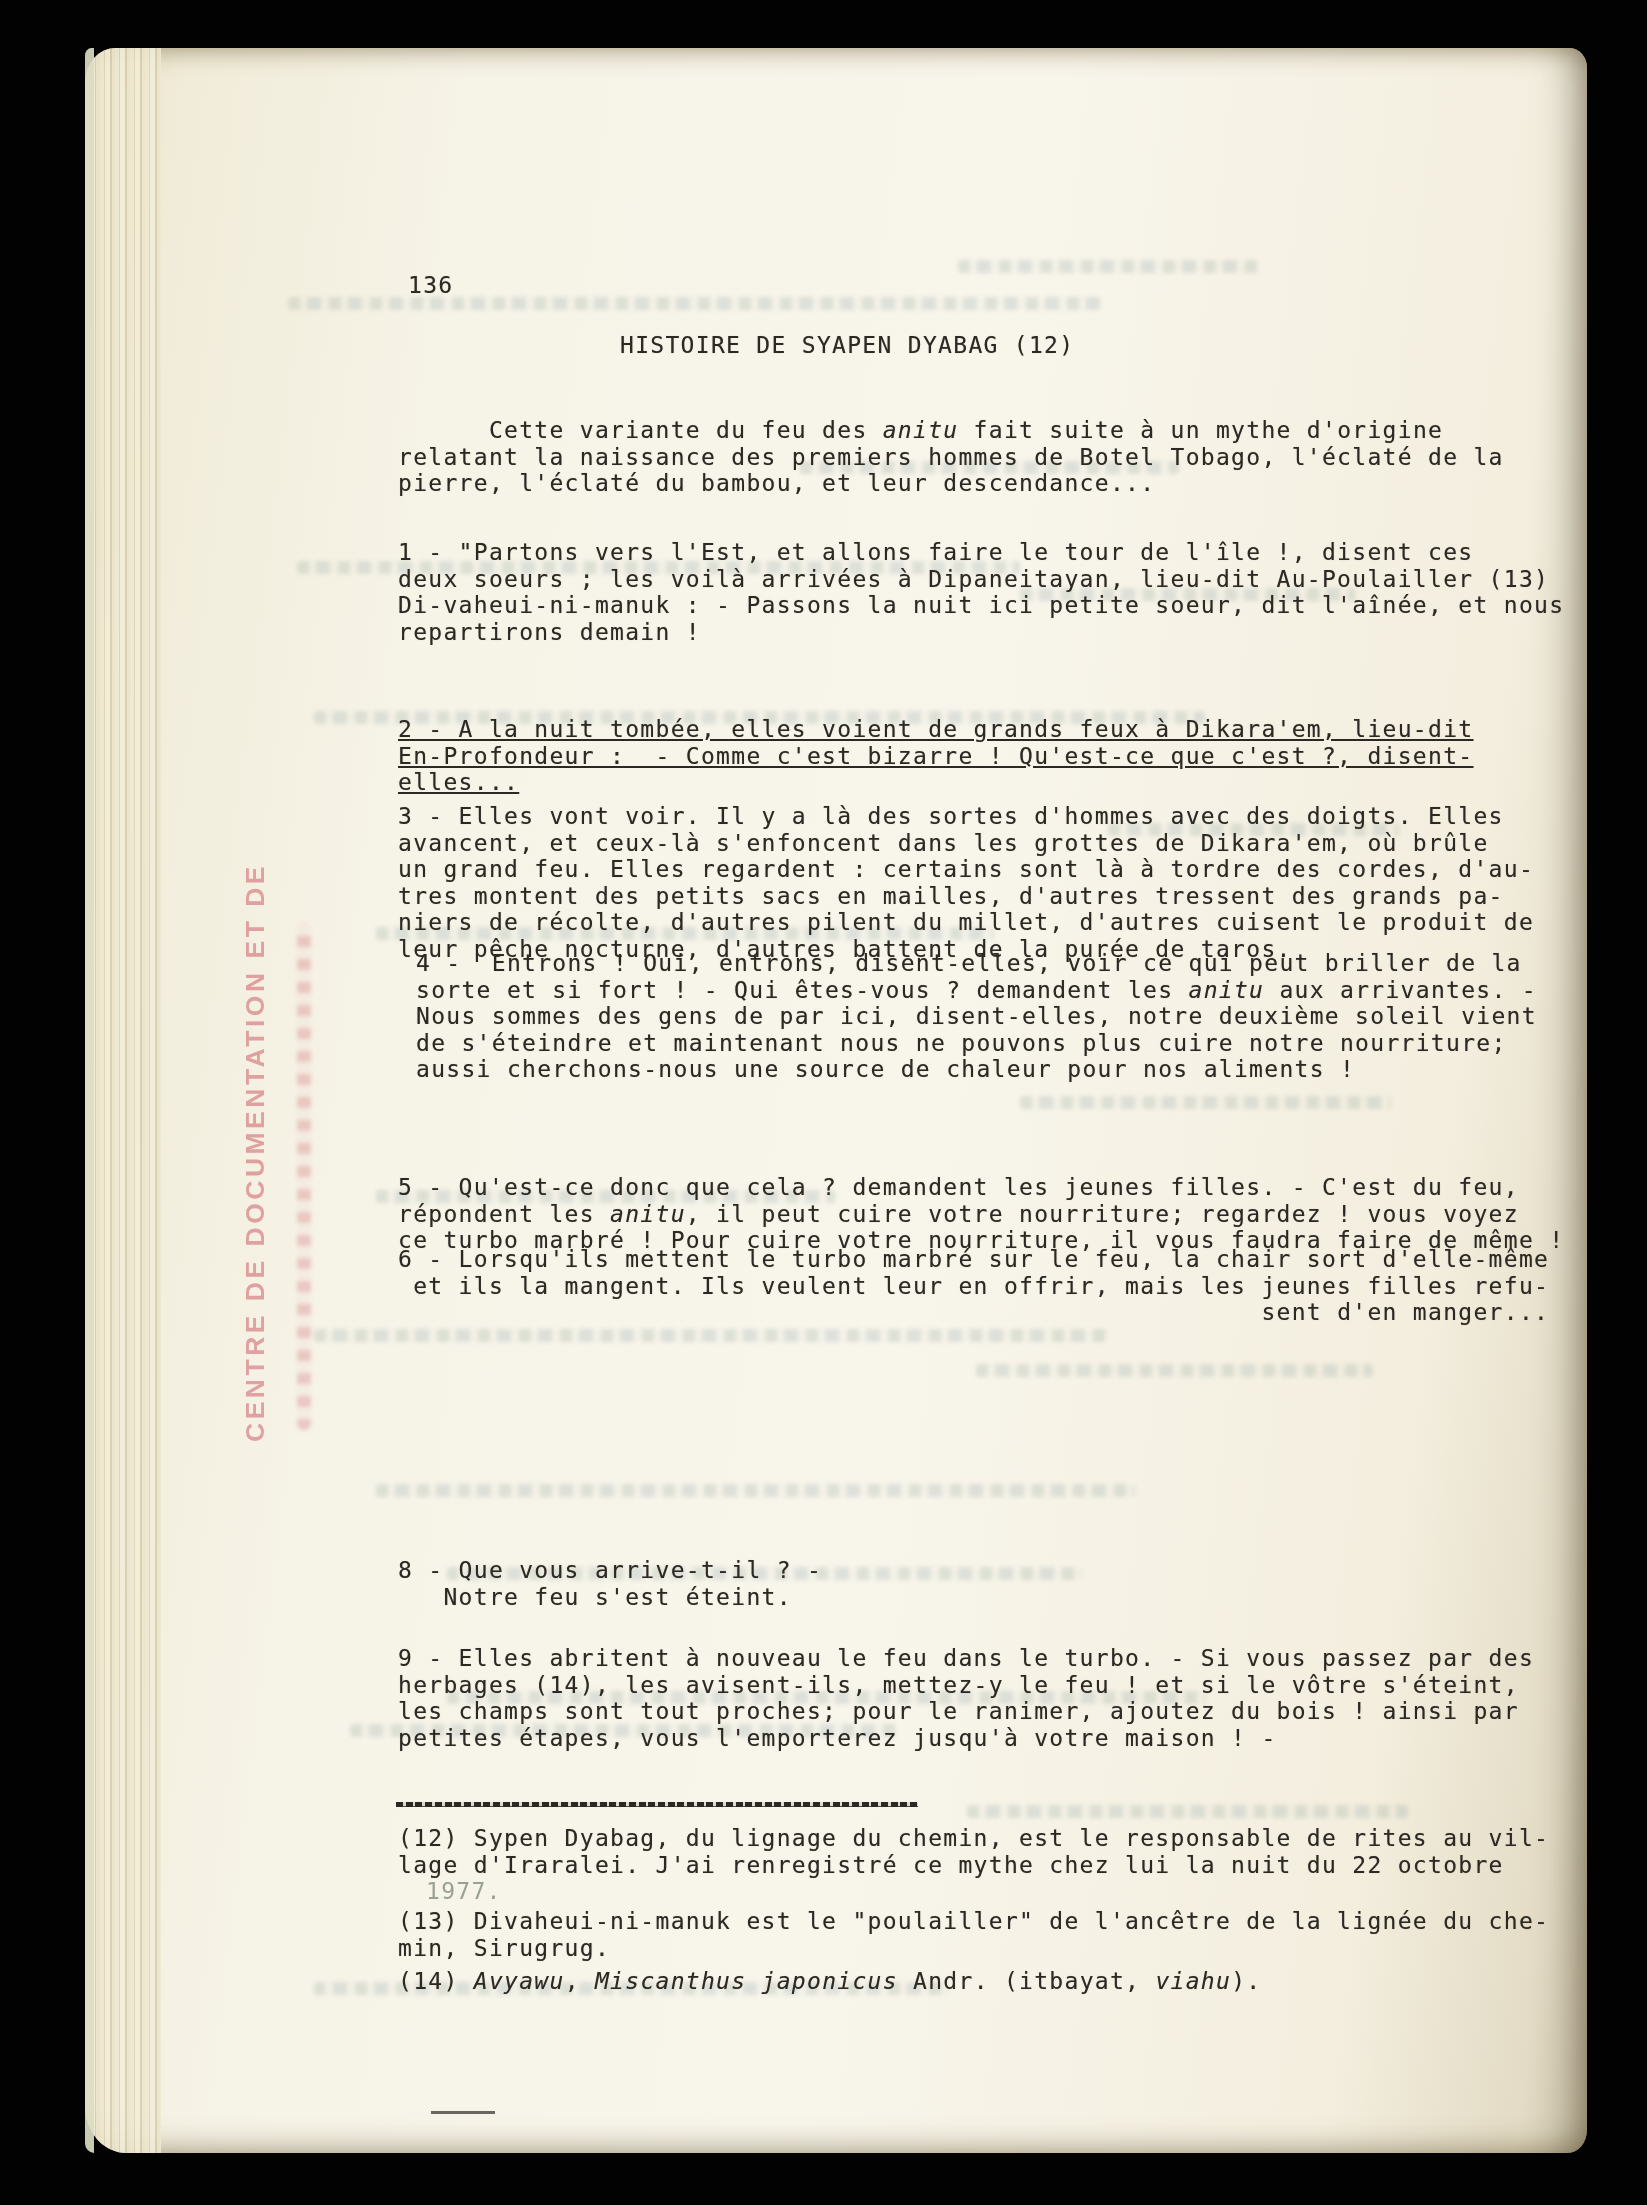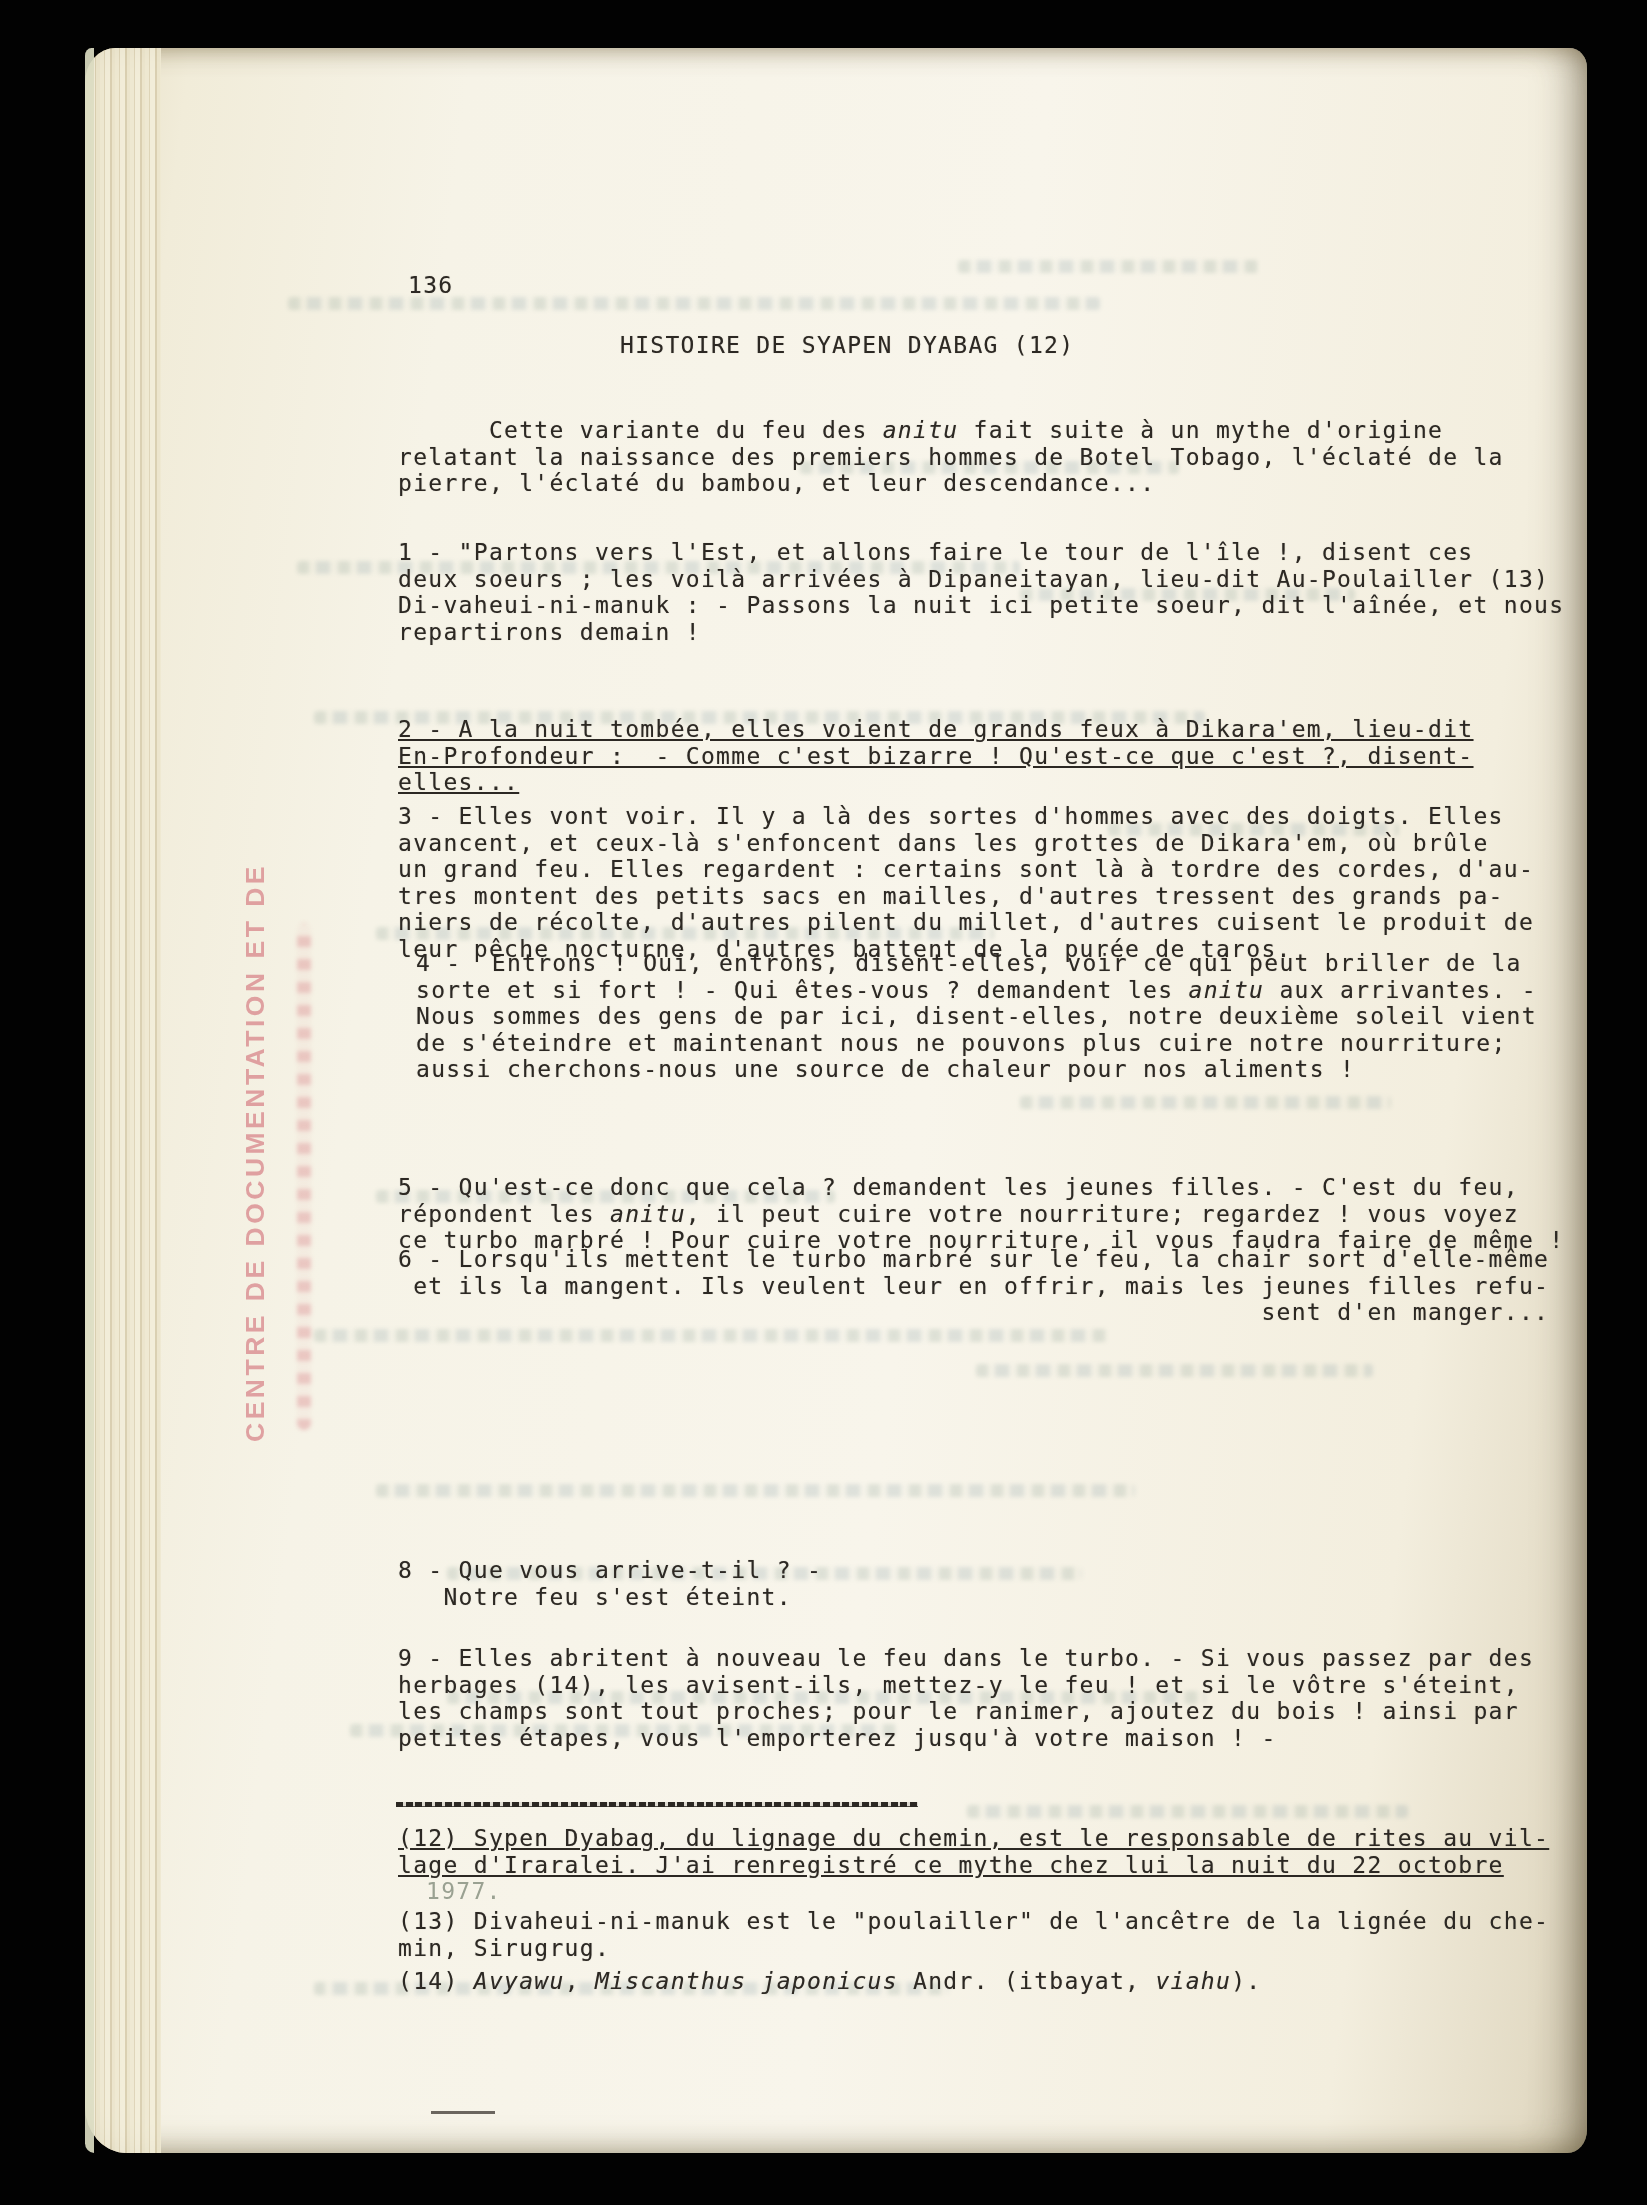--- a/index.html
+++ b/index.html
@@ -103,21 +103,21 @@
 sent d'en manger...</div>
     <div class="typew para" style="top:1509px;">8 - Que vous arrive-t-il ? -
    Notre feu s'est éteint.</div>
     <div class="typew para" style="top:1597px;">9 - Elles abritent à nouveau le feu dans le turbo. - Si vous passez par des
 herbages (14), les avisent-ils, mettez-y le feu ! et si le vôtre s'éteint,
 les champs sont tout proches; pour le ranimer, ajoutez du bois ! ainsi par
 petites étapes, vous l'emporterez jusqu'à votre maison ! -</div>
 
     <div class="fnsep"></div>
 
-    <div class="typew para" style="top:1777px;text-decoration:underline;">(12) Sypen Dyabag, du lignage du chemin, est le responsable de rites au vil-
+    <div class="typew para" style="top:1777px;">(12) Sypen Dyabag, du lignage du chemin, est le responsable de rites au vil-
 lage d'Iraralei. J'ai renregistré ce mythe chez lui la nuit du 22 octobre</div>
     <div class="typew year">1977.</div>
     <div class="typew para" style="top:1860px;">(13) Divaheui-ni-manuk est le "poulailler" de l'ancêtre de la lignée du che-
 min, Sirugrug.</div>
     <div class="typew para" style="top:1920px;">(14) <em>Avyawu</em>, <em>Miscanthus japonicus</em> Andr. (itbayat, <em>viahu</em>).</div>
 
     <div class="pen-mark"></div>
   </div>
 </div>
 

